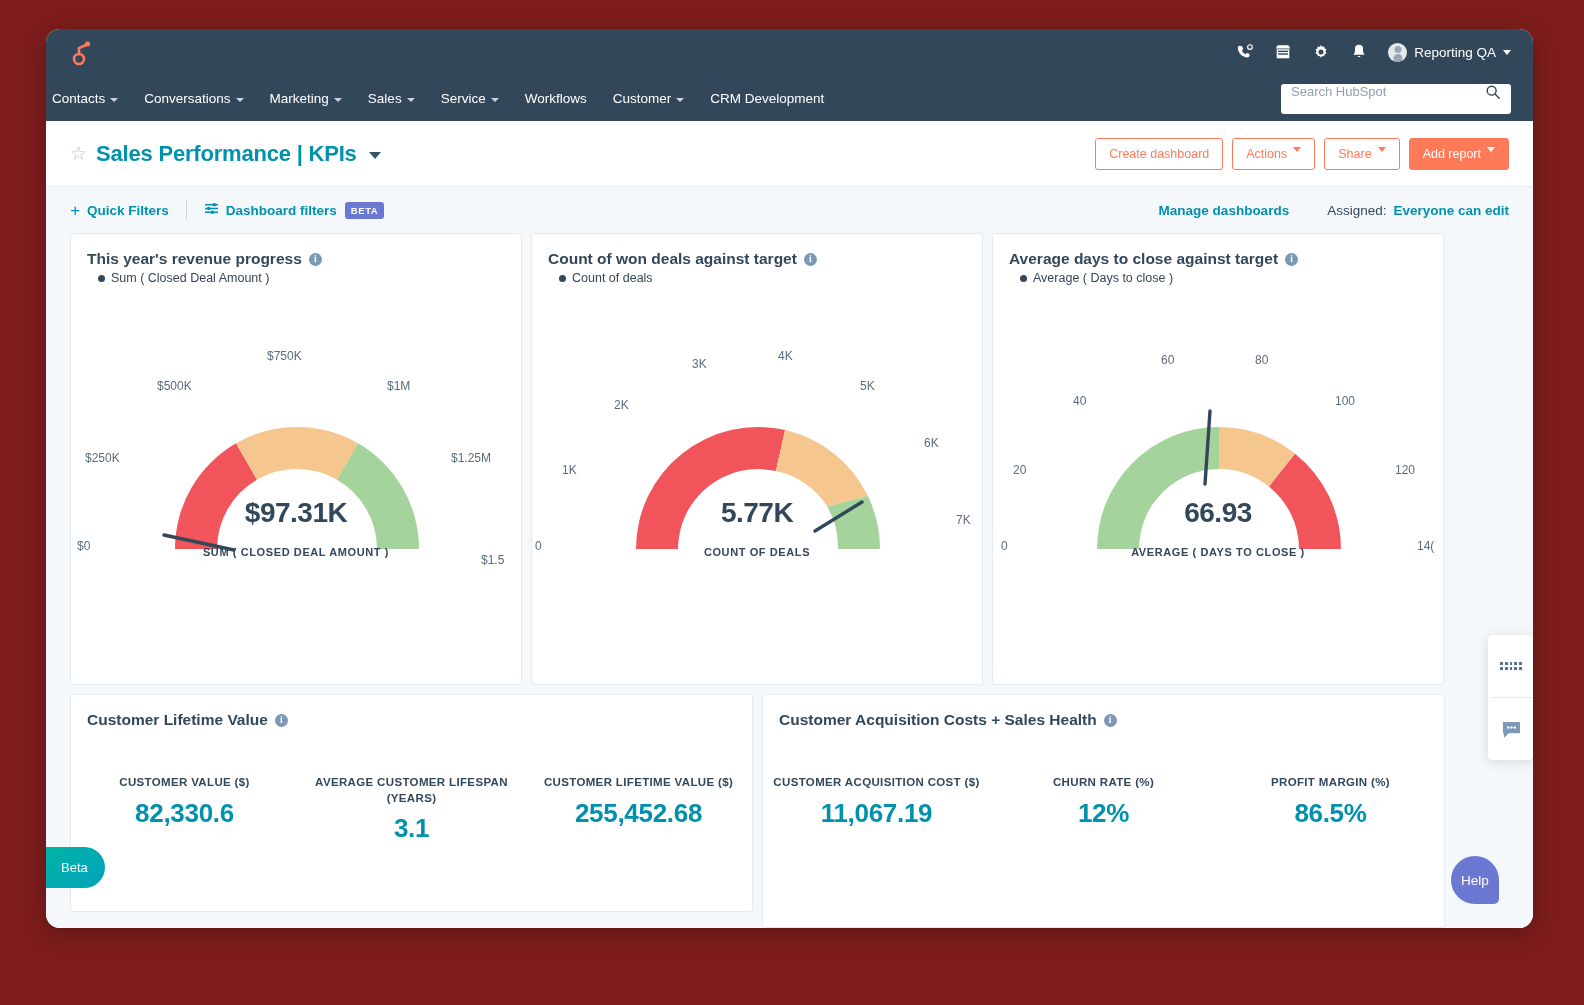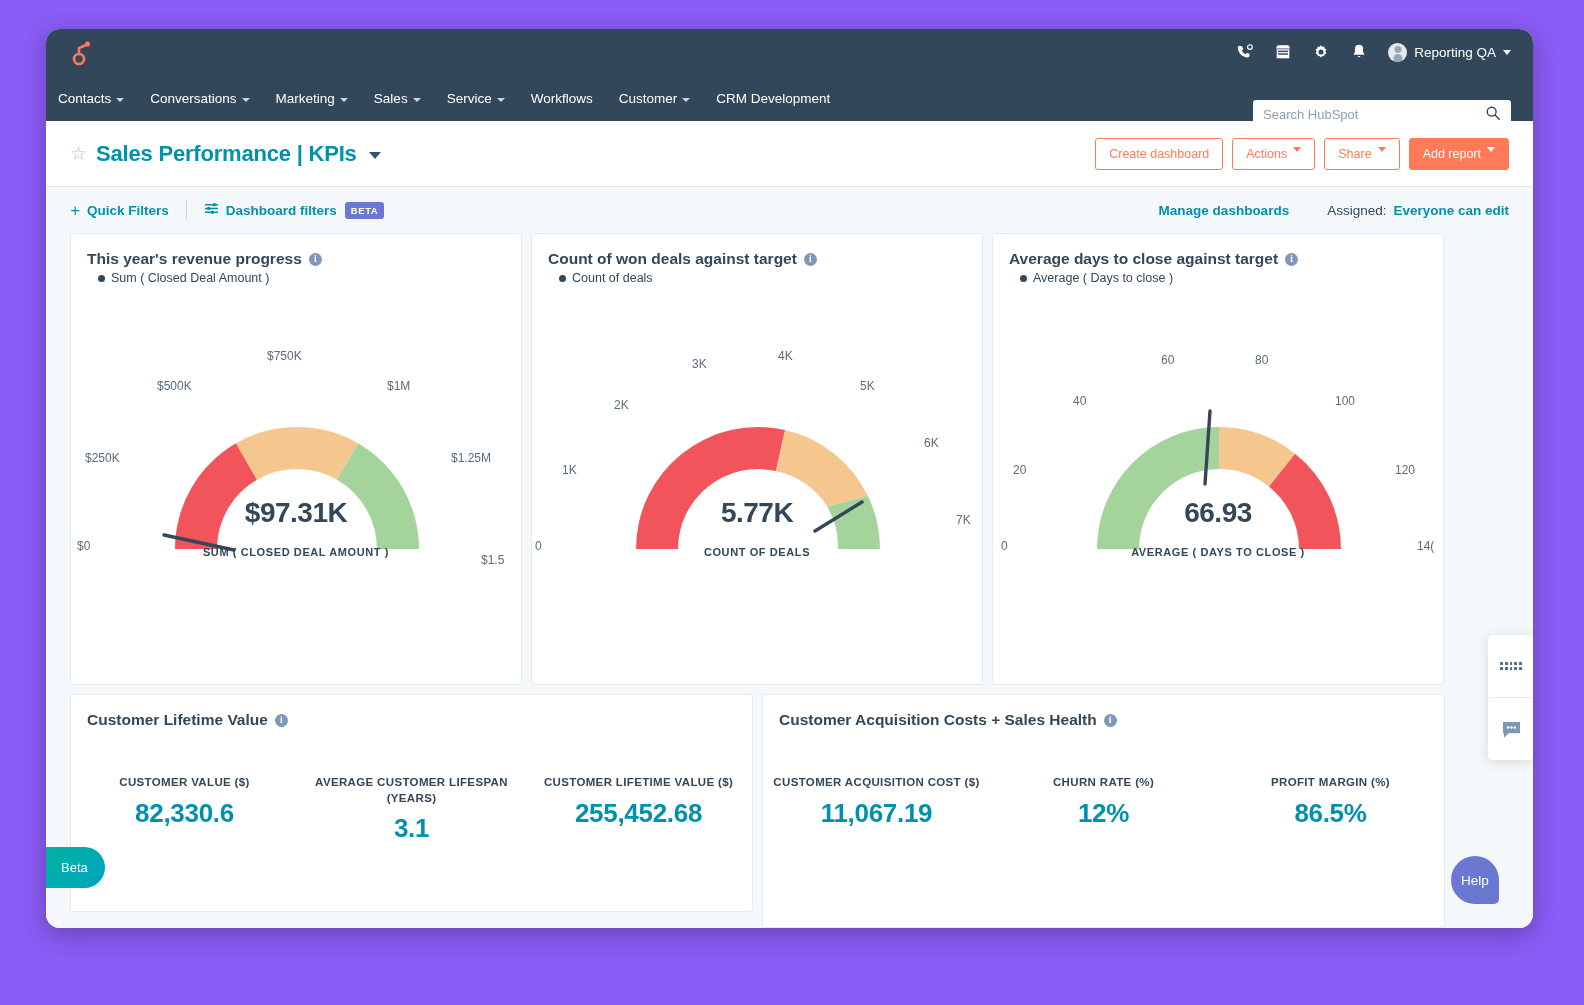--- a/index.html
+++ b/index.html
@@ -4,21 +4,21 @@
 <style>
   * { box-sizing: border-box; margin: 0; padding: 0; }
   html, body {
     width: 1584px; height: 1005px;
     background: #cdc3b2;
     font-family: "Liberation Sans", sans-serif;
     overflow: hidden;
   }
   .desktop {
     position: absolute; inset: 0;
-    background: #8b5cf6;
+    background: #7f1d1d;
   }
   .browser {
     position: absolute;
     left: 46px; top: 29px; width: 1487px; height: 899px;
     background: #ffffff;
     border-radius: 14px;
     overflow: hidden;
     box-shadow: 0 6px 26px rgba(0,0,0,0.28);
   }
 
@@ -44,37 +44,37 @@
     width: 7px; height: 7px; border-radius: 50%; background: #9aa8b5;
     box-shadow: 0 9px 0 -1px #9aa8b5, 0 9px 0 1px #9aa8b5;
   }
   .caret-w {
     width: 0; height: 0; border-left: 4.5px solid transparent;
     border-right: 4.5px solid transparent; border-top: 5px solid #ffffff;
   }
 
   .hs-navbar {
     height: 46px; background: #33475b;
-    display: flex; align-items: center; padding: 0 12px;
+    display: flex; align-items: center; padding: 0 6px;
     position: relative; border-top: 1px solid #3c506410;
   }
   .navitem {
     color: #ffffff; font-size: 13.5px; margin-right: 26px;
     display: flex; align-items: center; gap: 5px; cursor: pointer;
     white-space: nowrap;
   }
   .chev {
     width: 0; height: 0; border-left: 4px solid transparent;
     border-right: 4px solid transparent; border-top: 4.5px solid #cbd6e2;
     margin-top: 2px;
   }
   .searchbox {
     position: absolute; right: 22px; top: 50%; transform: translateY(-50%);
-    width: 258px; height: 30px; background: #fff; border-radius: 3px;
-    display: flex; align-items: center; padding: 0 10px; margin-top: 16px;
+    width: 230px; height: 30px; background: #fff; border-radius: 3px;
+    display: flex; align-items: flex-start; padding: 0 10px;
   }
   .searchbox input {
     border: 0; outline: 0; flex: 1; font-size: 13px;
     color: #33475b; font-family: "Liberation Sans", sans-serif;
   }
   .searchbox input::placeholder { color: #8f9fae; }
 
   
   .dash-header {
     height: 66px; background: #ffffff; border-bottom: 1px solid #e5eaef;

